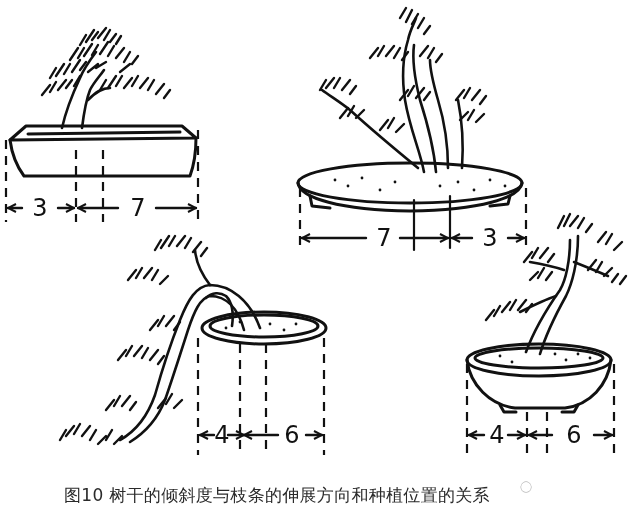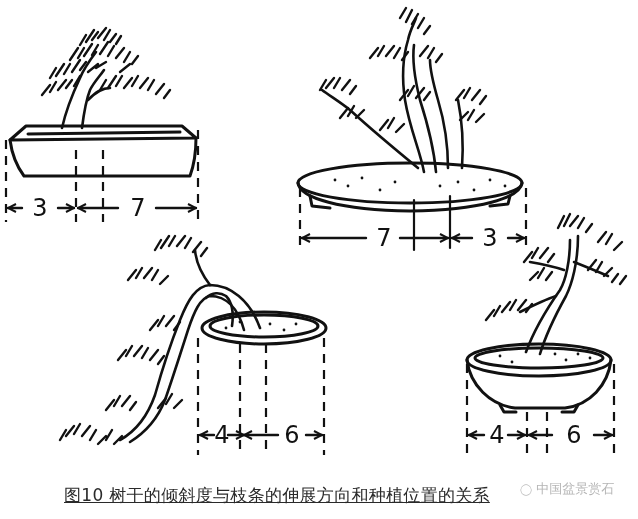--- a/index.html
+++ b/index.html
@@ -3,21 +3,21 @@
   <meta charset="utf-8">
   <style>
     html, body { margin: 0; padding: 0; background: #ffffff; }
     body { width: 638px; height: 519px; position: relative; overflow: hidden; font-family: "DejaVu Sans", sans-serif; }
     #canvas { position: absolute; left: 0; top: 0; width: 638px; height: 519px; }
     svg { position: absolute; left: 0; top: 0; }
     .ink { stroke: #111; fill: none; stroke-linecap: round; stroke-linejoin: round; }
     .dash { stroke: #111; stroke-width: 2.2; stroke-dasharray: 9 7; fill: none; }
     .foliage { stroke: #111; stroke-width: 2.4; fill: none; stroke-linecap: round; }
     .dim-label { position: absolute; font-family: "DejaVu Sans", sans-serif; font-size: 24px; color: #111; line-height: 1; transform: translate(-50%, -50%); }
-    #caption { position: absolute; left: 64px; top: 484px; font-size: 17px; color: #2a2a2a; font-family: "DejaVu Sans", sans-serif; letter-spacing: 0.3px; white-space: nowrap; text-decoration: underline; }
+    #caption { position: absolute; left: 64px; top: 484px; font-size: 17px; color: #2a2a2a; font-family: "DejaVu Sans", sans-serif; letter-spacing: 0.3px; white-space: nowrap; }
     #watermark { position: absolute; left: 520px; top: 480px; font-size: 13px; color: #b5b5b5; font-family: "DejaVu Sans", sans-serif; white-space: nowrap; display: flex; align-items: center; gap: 4px; }
     #watermark .wm-icon { font-size: 11px; color: #bdbdbd; }
   </style>
 </head>
 <body>
 
 <div id="canvas">
 
   <svg width="638" height="519" viewBox="0 0 638 519">
     <defs>
@@ -212,15 +212,14 @@
   <span class="dim-label" style="left:222px; top:435px;">4</span>
   <span class="dim-label" style="left:292px; top:435px;">6</span>
 
   <span class="dim-label" style="left:497px; top:435px;">4</span>
   <span class="dim-label" style="left:574px; top:435px;">6</span>
 
   <div id="caption">图10 树干的倾斜度与枝条的伸展方向和种植位置的关系</div>
 
   <div id="watermark">
     <span class="wm-icon">◯</span>
-    <span>中国盆景赏石</span>
   </div>
 </div>
 
 </body></html>

